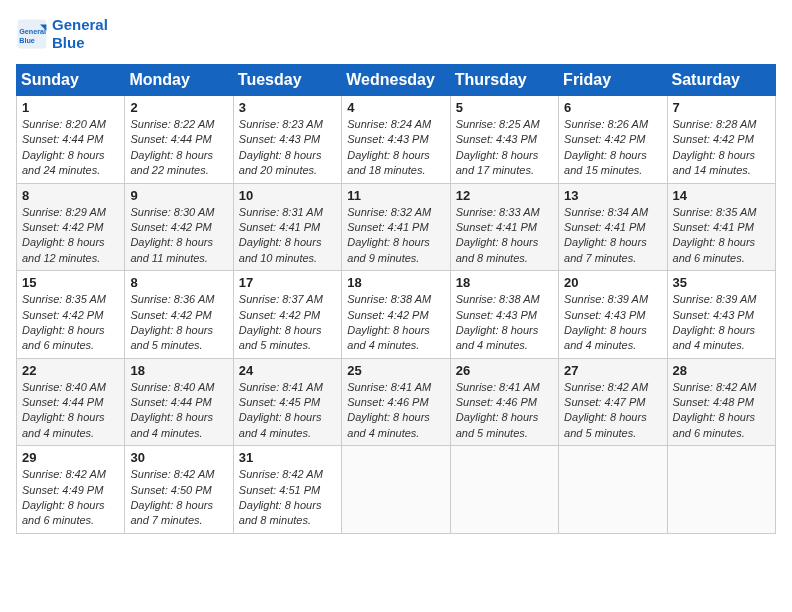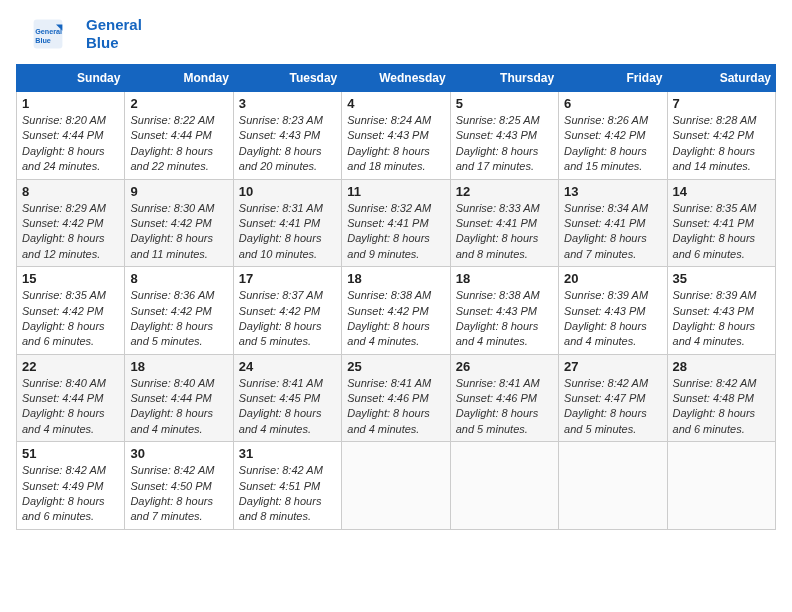--- a/index.html
+++ b/index.html
@@ -12,22 +12,21 @@
     }
     .header {
       display: flex;
       justify-content: space-between;
       align-items: flex-start;
       margin-bottom: 12px;
     }
     .logo {
       display: flex;
       align-items: center;
-      gap: 22px;
-      margin-left: 16px;
+      gap: 4px;
     }
     .logo-icon {
       width: 32px;
       height: 32px;
     }
     .title-block {
       text-align: right;
     }
     .month-title {
       font-size: 32px;
@@ -40,23 +39,23 @@
     }
     .calendar {
       width: 100%;
       border-collapse: collapse;
       font-size: 11px;
     }
     .calendar th {
       background: #1565c0;
       color: #fff;
       padding: 6px 4px;
-      text-align: right;
+      text-align: left;
       font-weight: bold;
-      font-size: 12px;
+      font-size: 16px;
       border: 1px solid #1565c0;
     }
     .calendar td {
       border: 1px solid #ccc;
       vertical-align: top;
       padding: 4px 5px;
       width: calc(100% / 7);
       min-height: 80px;
       background: #fff;
     }
@@ -231,21 +230,21 @@
           <span class="day-num">27</span>
           <div class="day-info">Sunrise: 8:42 AM<br>Sunset: 4:47 PM<br>Daylight: 8 hours and 5 minutes.</div>
         </td>
         <td>
           <span class="day-num">28</span>
           <div class="day-info">Sunrise: 8:42 AM<br>Sunset: 4:48 PM<br>Daylight: 8 hours and 6 minutes.</div>
         </td>
       </tr>
       <tr>
         <td>
-          <span class="day-num">51</span>
+          <span class="day-num">29</span>
           <div class="day-info">Sunrise: 8:42 AM<br>Sunset: 4:49 PM<br>Daylight: 8 hours and 6 minutes.</div>
         </td>
         <td>
           <span class="day-num">30</span>
           <div class="day-info">Sunrise: 8:42 AM<br>Sunset: 4:50 PM<br>Daylight: 8 hours and 7 minutes.</div>
         </td>
         <td>
           <span class="day-num">31</span>
           <div class="day-info">Sunrise: 8:42 AM<br>Sunset: 4:51 PM<br>Daylight: 8 hours and 8 minutes.</div>
         </td>

